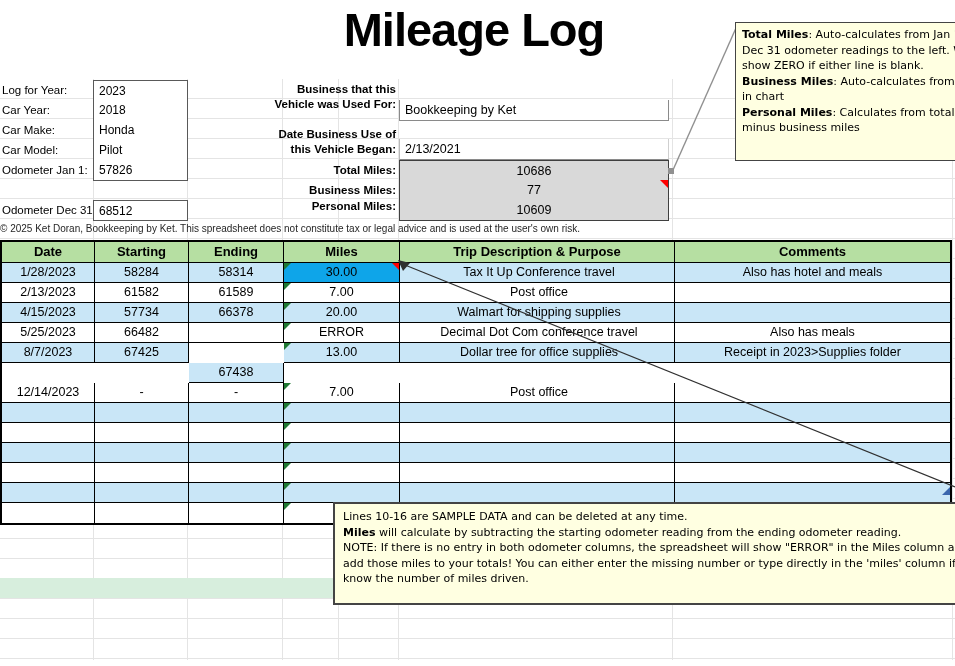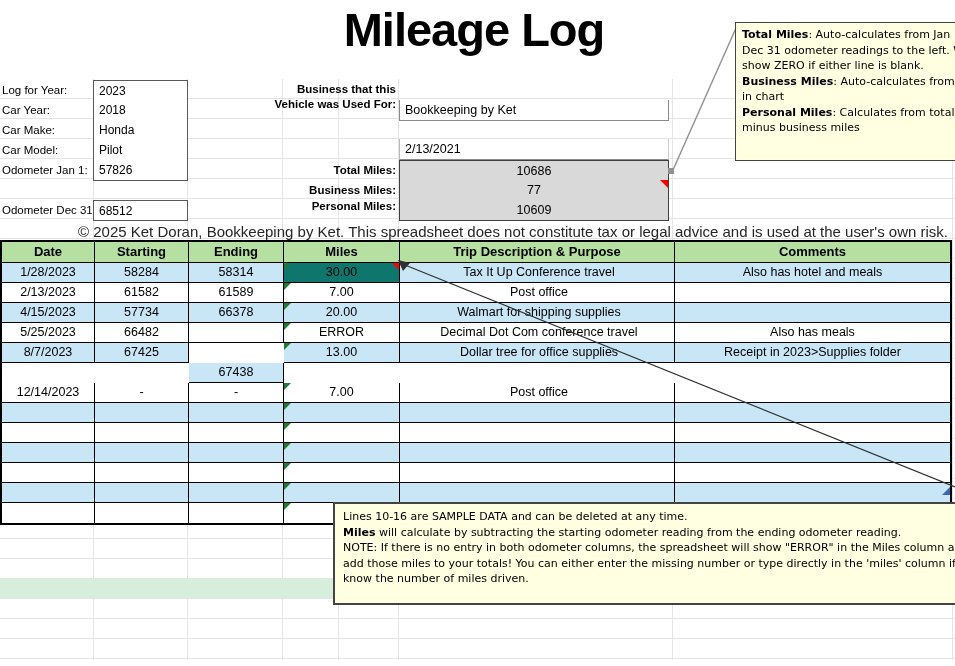--- a/index.html
+++ b/index.html
@@ -24,21 +24,21 @@
   .mlabel2{position:absolute;left:200px;width:196px;text-align:right;font-weight:bold;
            font-size:11.5px;height:20px;line-height:20px;white-space:nowrap;}
   .vcell{position:absolute;left:399px;width:270px;height:21px;box-sizing:border-box;background:#fff;
          border-left:1px solid #8a8a8a;border-right:1px solid #8a8a8a;border-bottom:1px solid #8a8a8a;
          line-height:20px;padding-left:5px;font-size:12.5px;}
   .gcell{position:absolute;left:399px;width:270px;height:21px;box-sizing:border-box;background:#d9d9d9;
          border-left:1px solid #3f3f3f;border-right:1px solid #3f3f3f;border-bottom:1px solid #3f3f3f;
          text-align:center;line-height:20px;font-size:12.5px;}
   .gcell.topb{border-top:1px solid #3f3f3f;}
   
-  .copyright{position:absolute;left:0;top:223px;width:948px;text-align:right;font-size:15px;color:#262626;}
+  .copyright{position:absolute;left:0;top:223px;width:948px;text-align:left;font-size:10px;color:#262626;}
   
   .mtable{position:absolute;left:0;top:240px;border:2px solid #000;background:#fff;}
   .trow{display:grid;grid-template-columns:93px 94px 95px 116px 275px 275px;}
   .tcell{position:relative;height:20px;box-sizing:border-box;border-right:1px solid #000;border-bottom:1px solid #000;
          line-height:19px;text-align:center;font-size:12.5px;background:#fff;overflow:hidden;white-space:nowrap;}
   .trow .tcell:last-child{border-right:none;}
   .trow:last-child .tcell{border-bottom:none;}
   .thead .tcell{height:21px;line-height:20px;font-weight:bold;font-size:13px;}
   .tcell.trip{text-align:center;padding-left:4px;}
   .tri-g{position:absolute;left:0;top:0;width:0;height:0;
@@ -84,20 +84,24 @@
   <div class="flabel" style="top:160px">Odometer Jan 1:</div>
   <div class="fcell" style="top:160px">57826</div>
   <div class="flabel" style="top:200px">Odometer Dec 31:</div>
   <div class="fcell topb" style="top:200px">68512</div>
 
   <div class="mlabel" style="top:82px">
     <div>Business that this</div>
     <div>Vehicle was Used For:</div>
   </div>
   <div class="vcell" style="top:100px">Bookkeeping by Ket</div>
+  <div class="mlabel" style="top:127px">
+    <div>Date Business Use of</div>
+    <div>this Vehicle Began:</div>
+  </div>
   <div class="vcell" style="top:139px;border-left-color:#b9b9b9;border-right-color:#cfcfcf">2/13/2021</div>
 
   <div class="mlabel2" style="top:160px">Total Miles:</div>
   <div class="gcell topb" style="top: 160px; background: rgb(217, 217, 217);">10686</div>
   <div class="mlabel2" style="top:180px">Business Miles:</div>
   <div class="gcell" style="top: 180px; background: rgb(217, 217, 217);">
     <span>77</span>
     <span class="tri-r2"></span>
   </div>
   <div class="mlabel2" style="top:196px">Personal Miles:</div>
@@ -111,21 +115,21 @@
         <div class="tcell" style="background: rgb(182, 223, 162);">Starting</div>
         <div class="tcell" style="background: rgb(182, 223, 162);">Ending</div>
         <div class="tcell" style="background: rgb(182, 223, 162);">Miles</div>
         <div class="tcell" style="background: rgb(182, 223, 162);">Trip Description &amp; Purpose</div>
         <div class="tcell" style="background: rgb(182, 223, 162);">Comments</div>
       </div>
       <div class="trow">
         <div class="tcell" style="background: rgb(201, 230, 247);">1/28/2023</div>
         <div class="tcell" style="background: rgb(201, 230, 247);">58284</div>
         <div class="tcell" style="background: rgb(201, 230, 247);">58314</div>
-        <div class="tcell" style="background: #0f766e;">30.00<span class="tri-g"></span><span class="tri-r"></span></div>
+        <div class="tcell" style="background: #0ea5e9;">30.00<span class="tri-g"></span><span class="tri-r"></span></div>
         <div class="tcell trip" style="background: rgb(201, 230, 247);">Tax It Up Conference travel</div>
         <div class="tcell" style="background: rgb(201, 230, 247);">Also has hotel and meals</div>
       </div>
       <div class="trow">
         <div class="tcell">2/13/2023</div>
         <div class="tcell">61582</div>
         <div class="tcell">61589</div>
         <div class="tcell">7.00<span class="tri-g"></span></div>
         <div class="tcell trip">Post office</div>
         <div class="tcell"></div>

